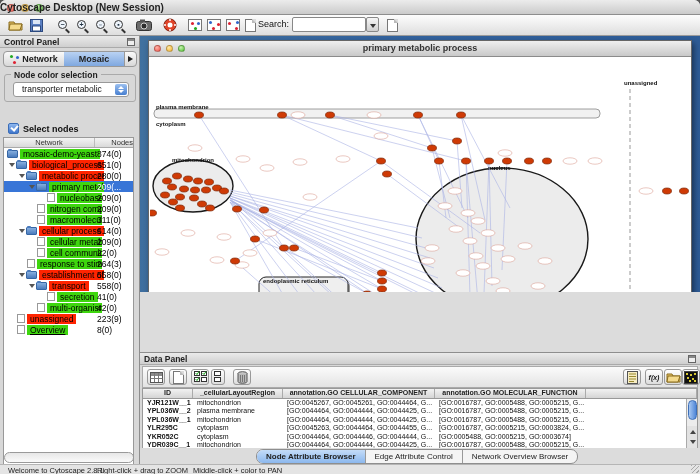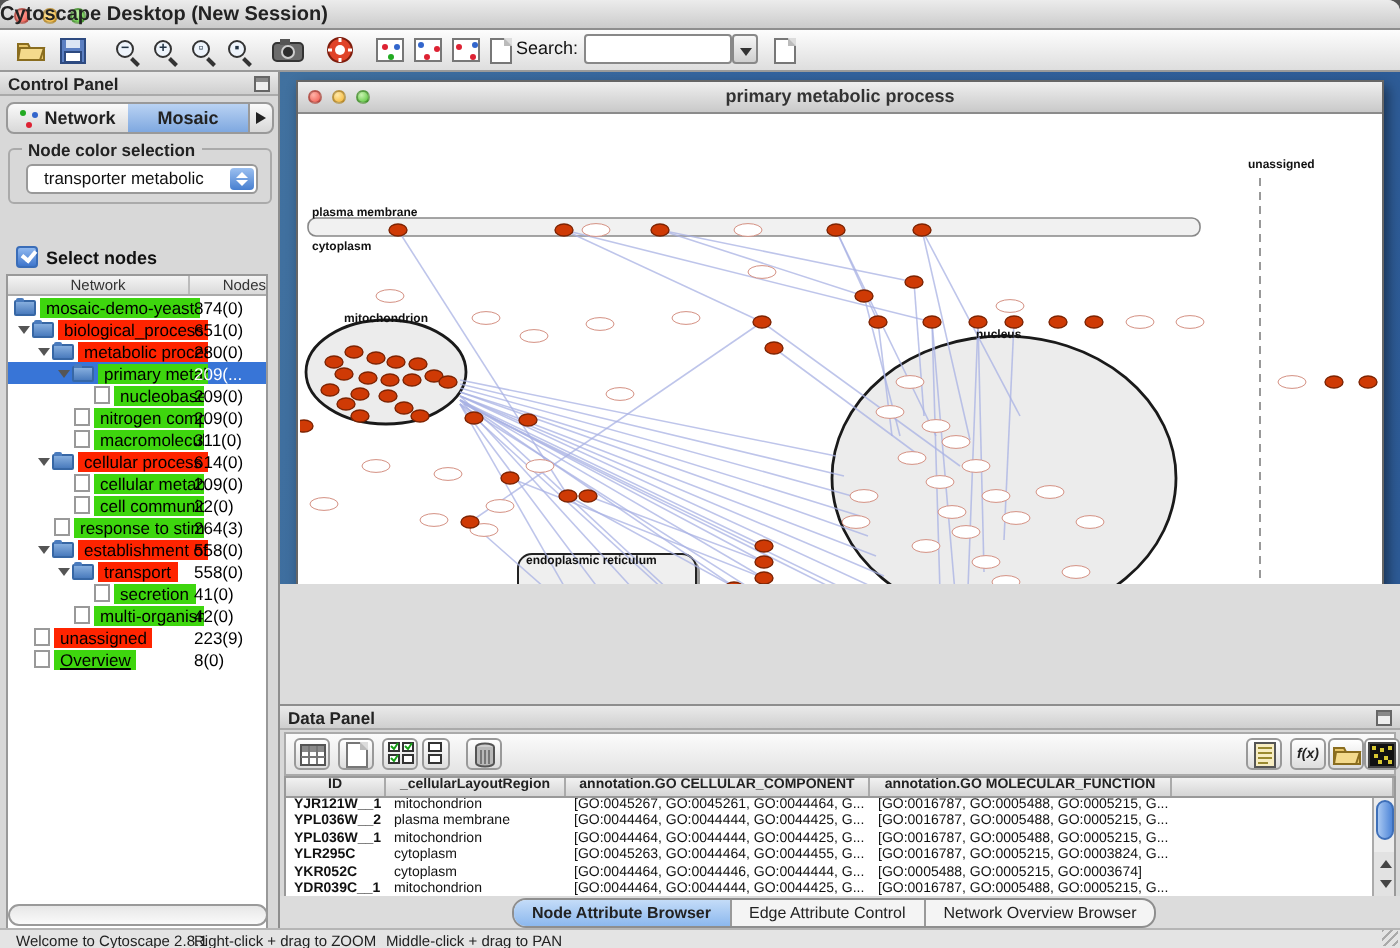--- a/index.html
+++ b/index.html
@@ -712,17 +712,17 @@
     <div id="attr-tabs">
         <div class="attr-tab sel">Node Attribute Browser</div>
         <div class="attr-tab">Edge Attribute Control</div>
         <div class="attr-tab">Network Overview Browser</div>
       </div>
   </div>
 
   <div id="statusbar">
     <span style="left:8px">Welcome to Cytoscape 2.8.1</span>
     <span style="left:97px">Right-click + drag to ZOOM</span>
-    <span style="left:193px">Middle-click + drag to PAN</span>
+    <span style="left:193px">Middle-click + color to PAN</span>
     <div id="grip"></div>
   </div>
 
 </div>
 
 </body></html>

